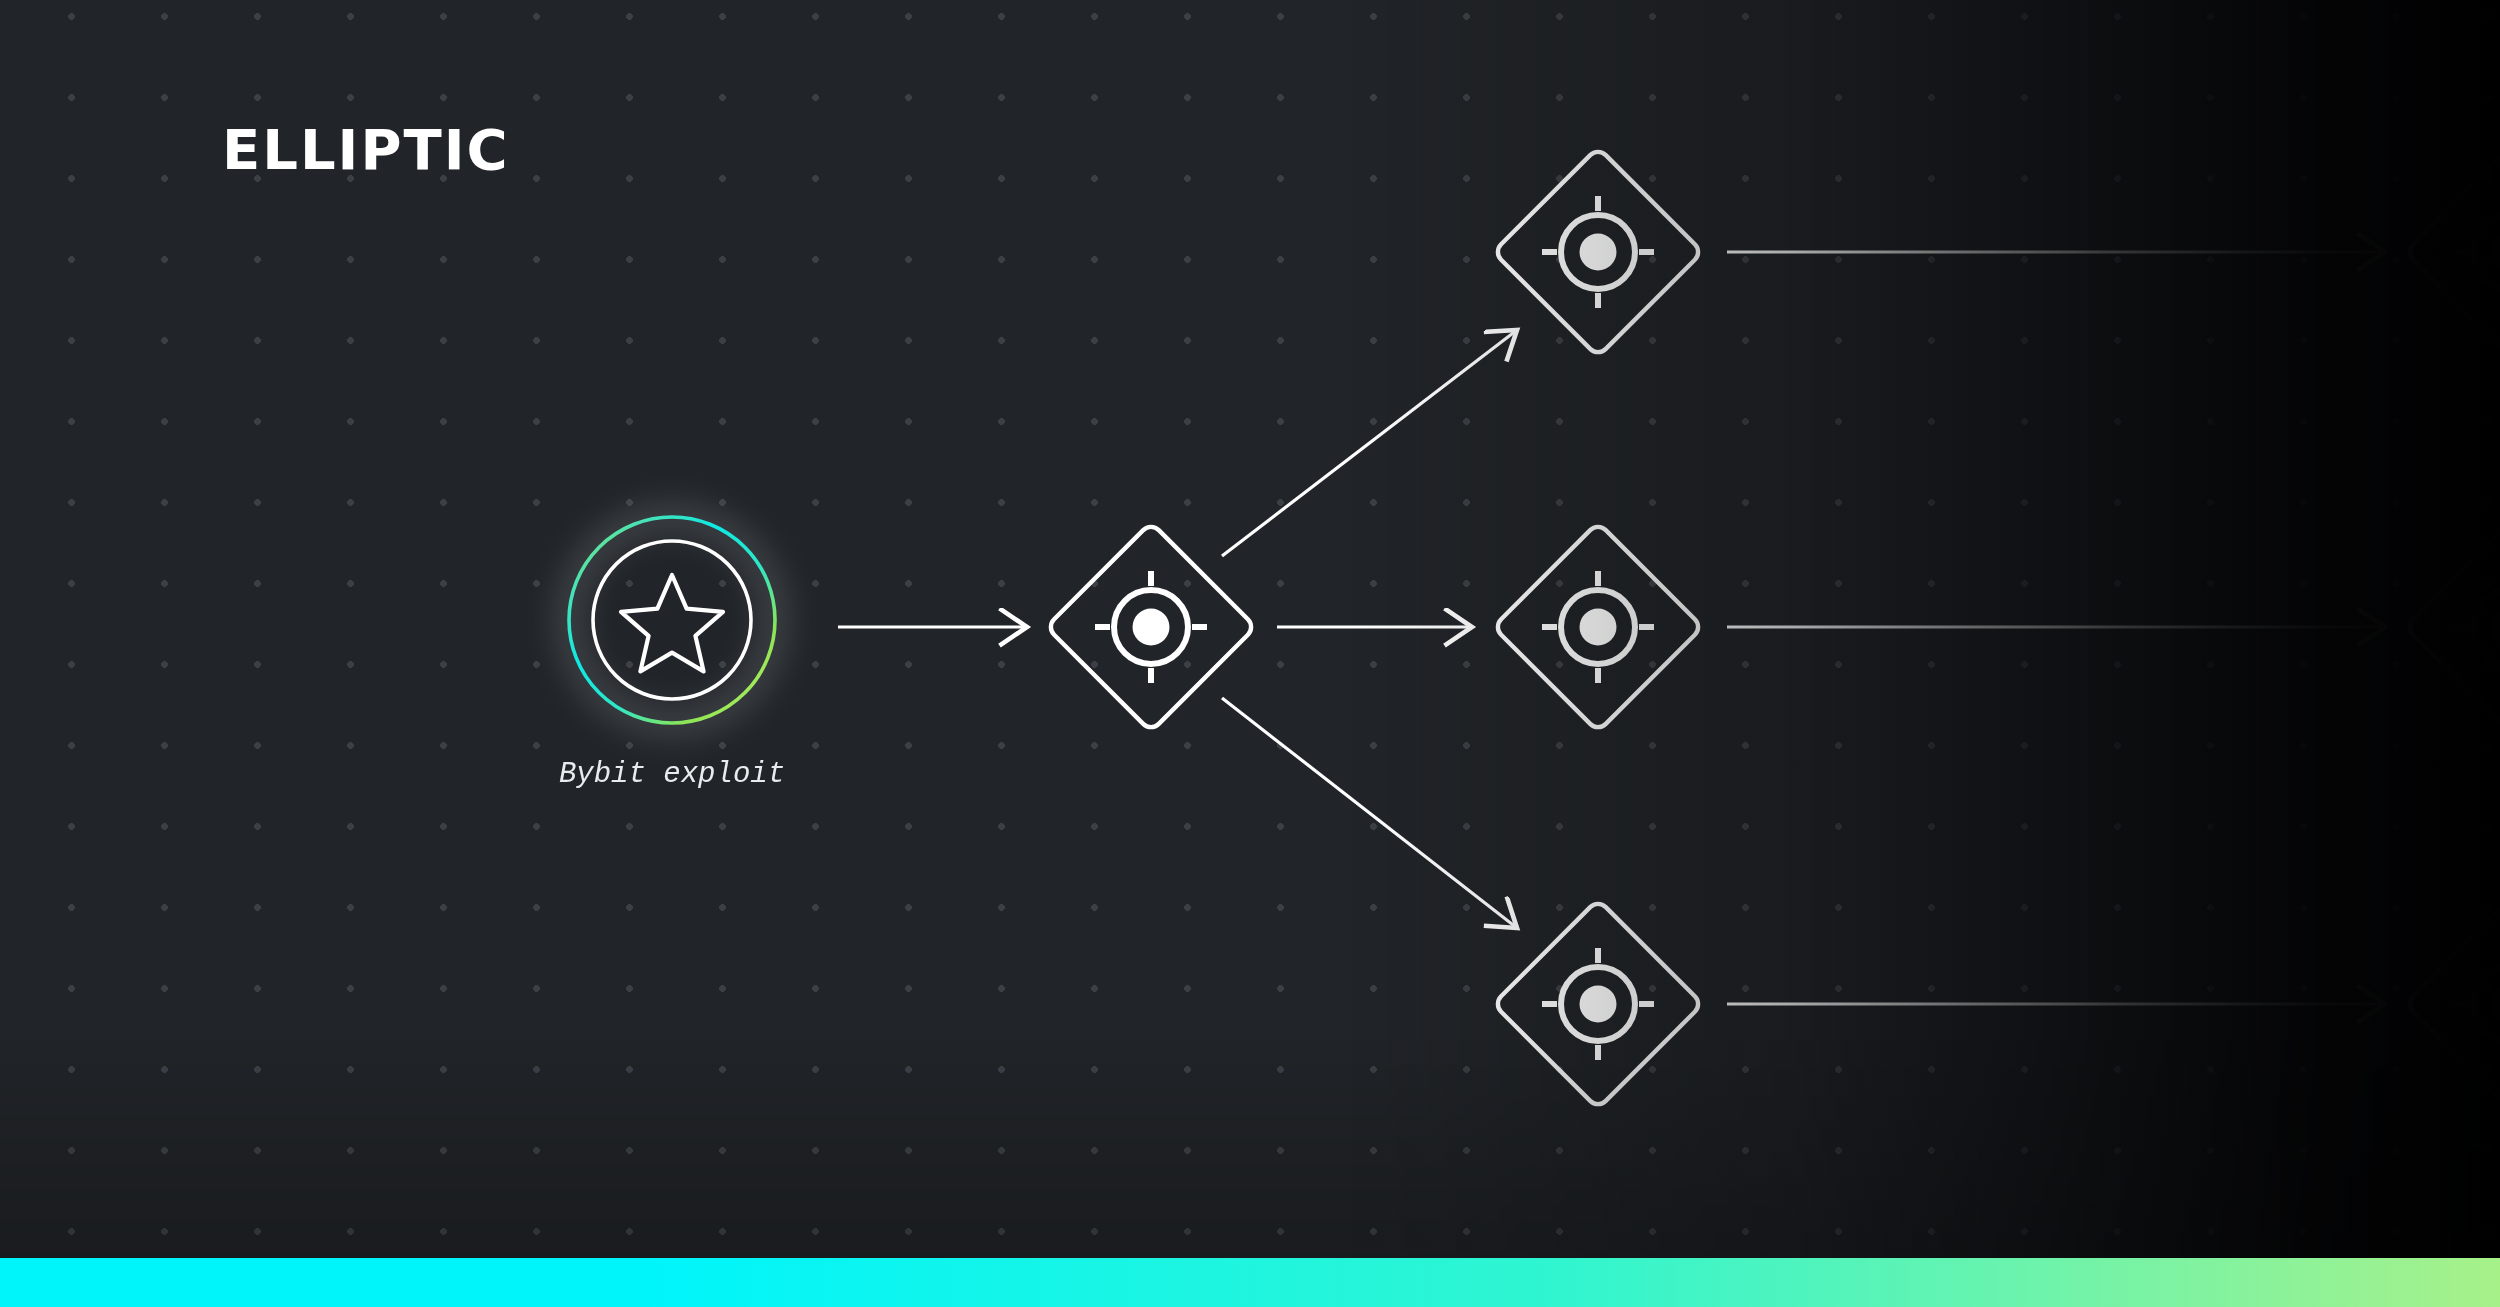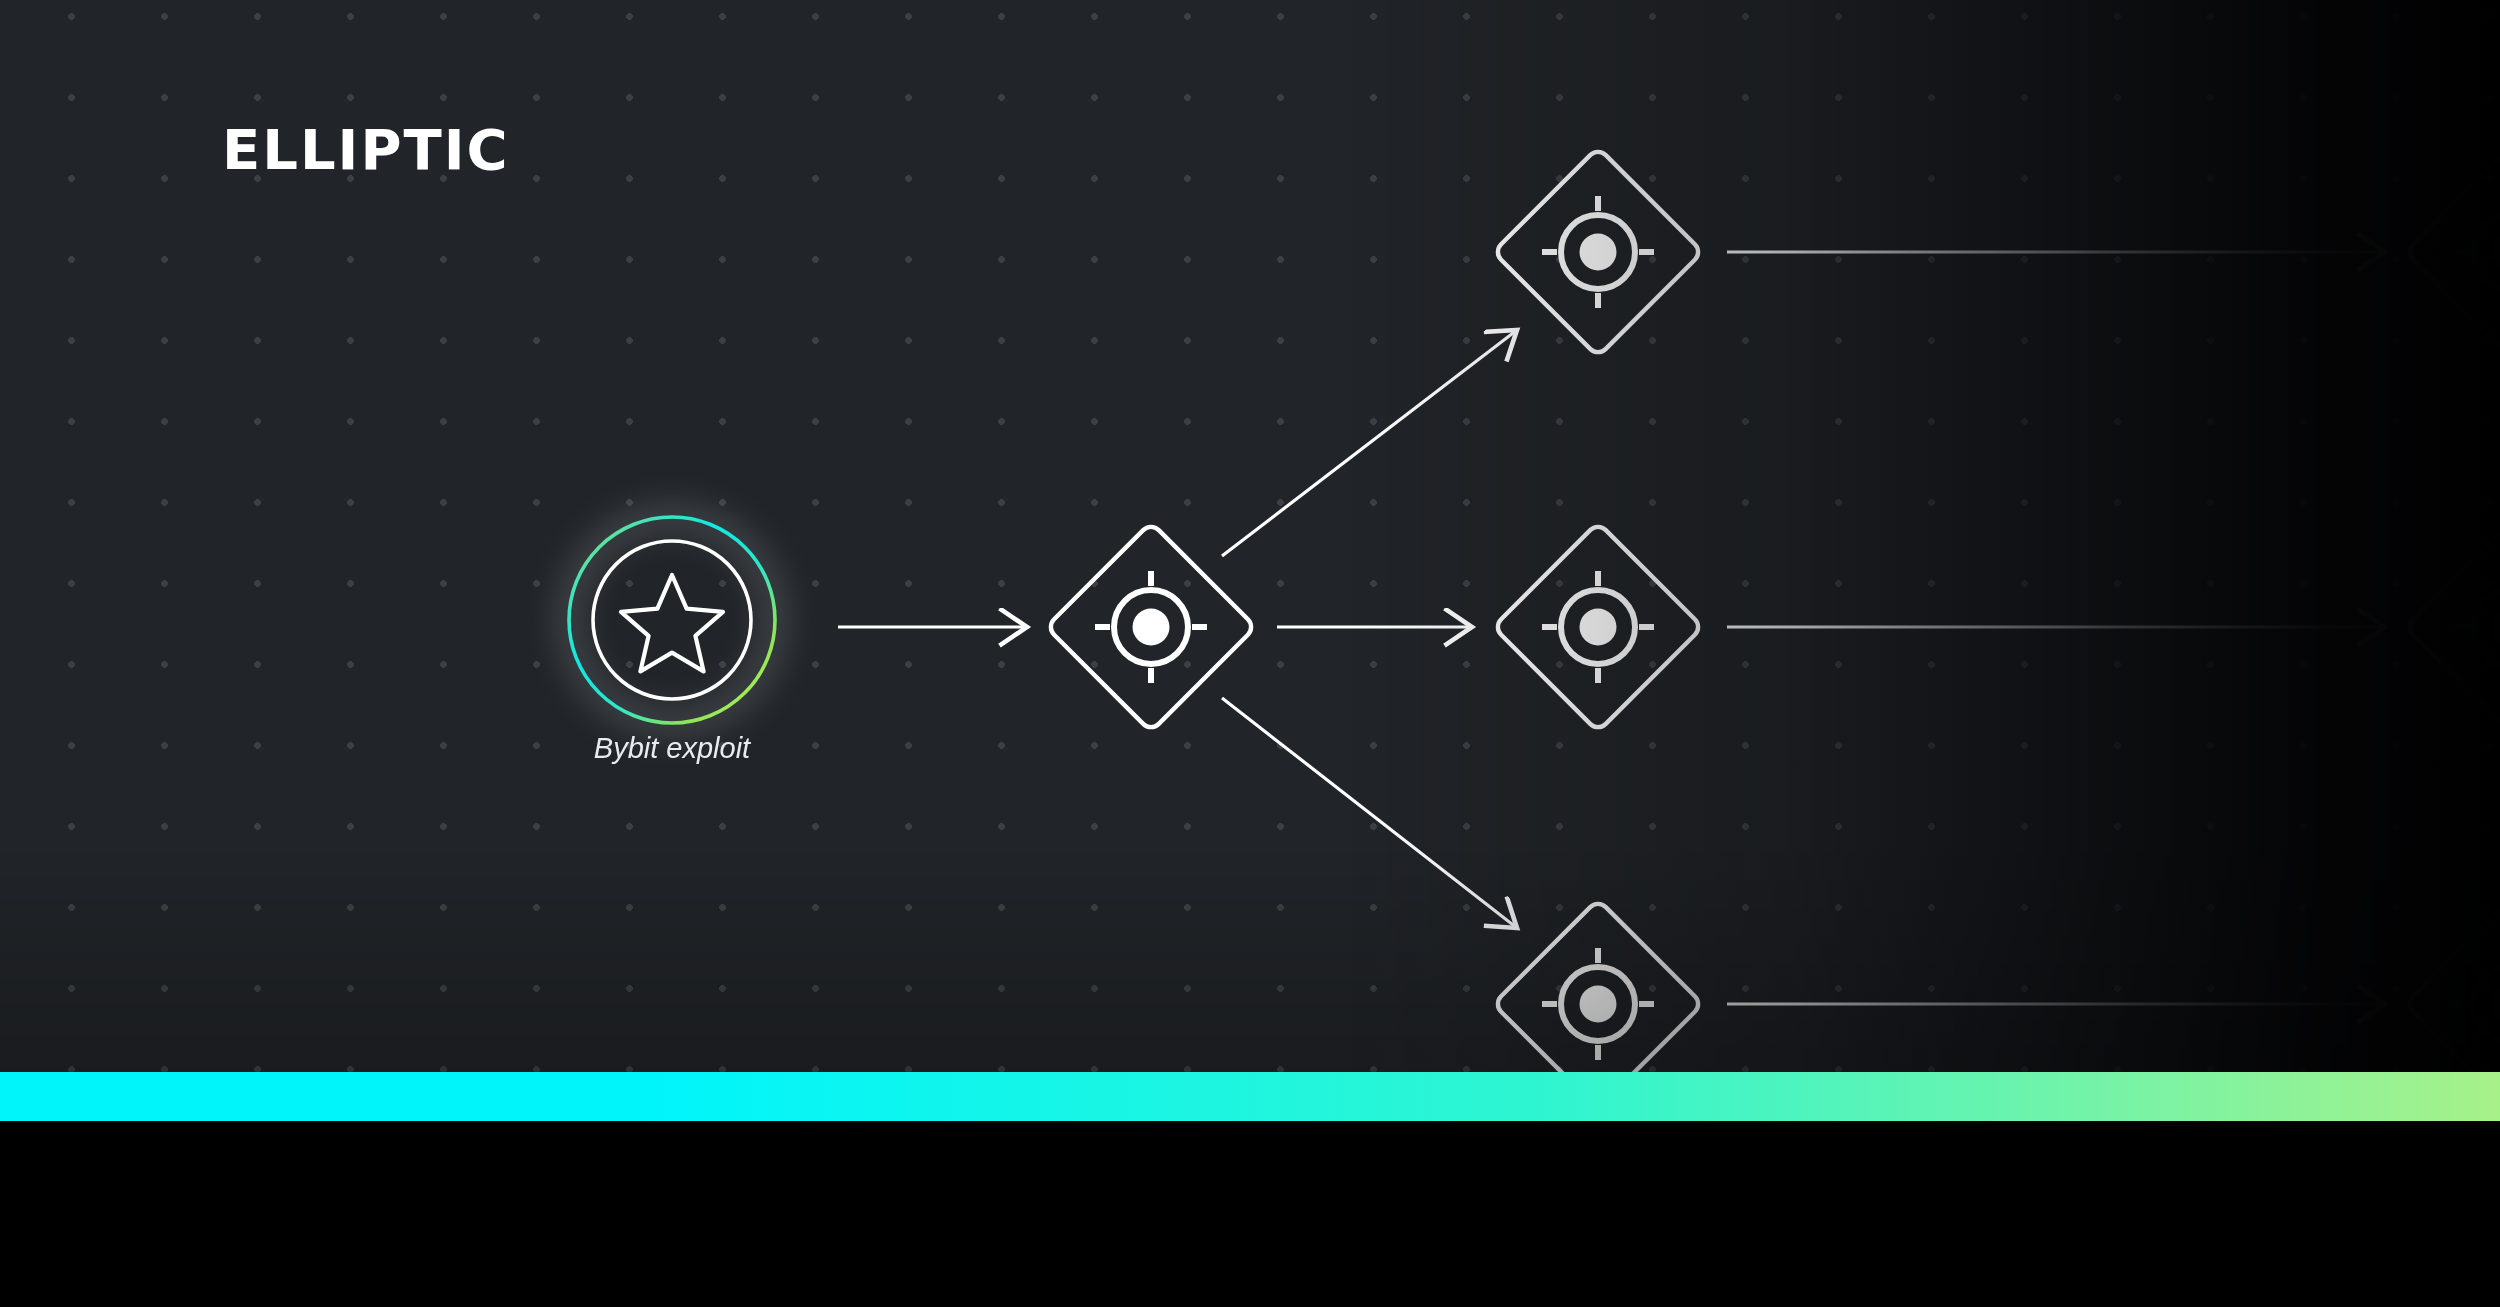--- a/index.html
+++ b/index.html
@@ -3,21 +3,21 @@
 <meta charset="utf-8">
 <style>
   html, body {
     margin: 0;
     padding: 0;
     background: #000;
   }
   #stage {
     position: relative;
     width: 2500px;
-    height: 1121px;
+    height: 1307px;
     overflow: hidden;
     background: #212428;
     font-family: "Liberation Sans", sans-serif;
   }
 
   
   #dot-grid {
     position: absolute;
     inset: 0;
     background-image: radial-gradient(circle, #3c4046 3.2px, rgba(0,0,0,0) 3.6px);
@@ -69,21 +69,21 @@
   
   .node-label {
     position: absolute;
     color: #e9ecef;
     font-style: italic;
     font-size: 29px;
     white-space: nowrap;
     transform: translateX(-50%);
     user-select: none;
   }
-  #label-bybit { left: 672px; top: 732px; }
+  #label-bybit { left: 672px; top: 758px; font-family: Liberation Mono, monospace; }
 
   
   #accent-bar {
     position: absolute;
     left: 0; right: 0; bottom: 0;
     height: 49px;
   }
 </style>
 </head>
 <body>

